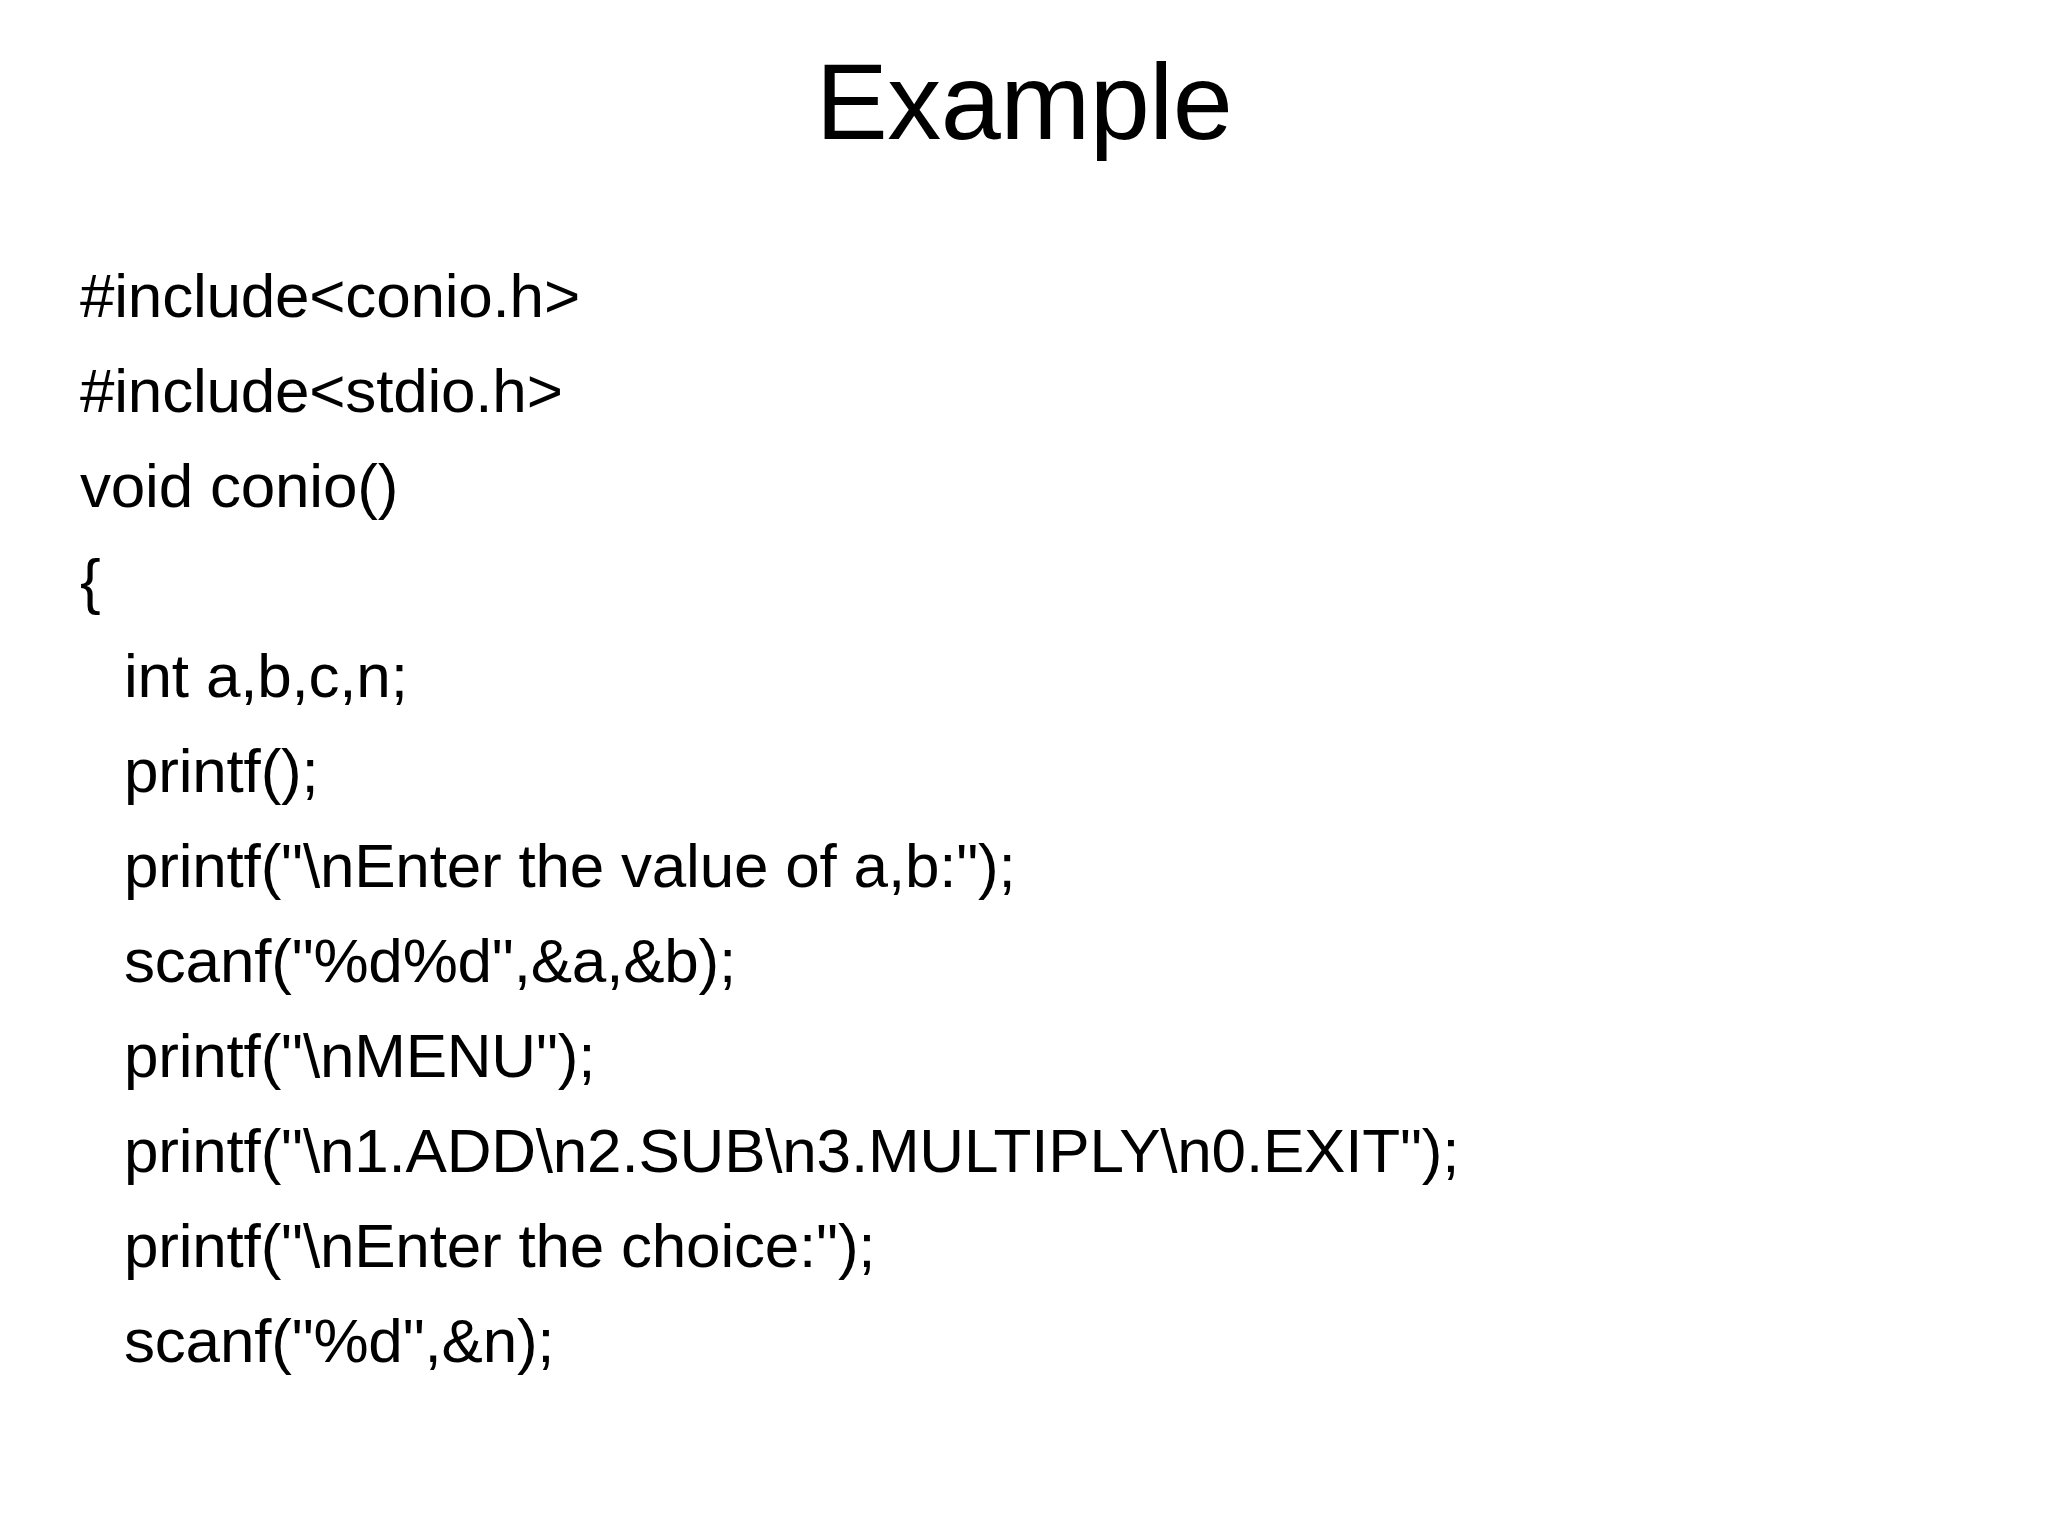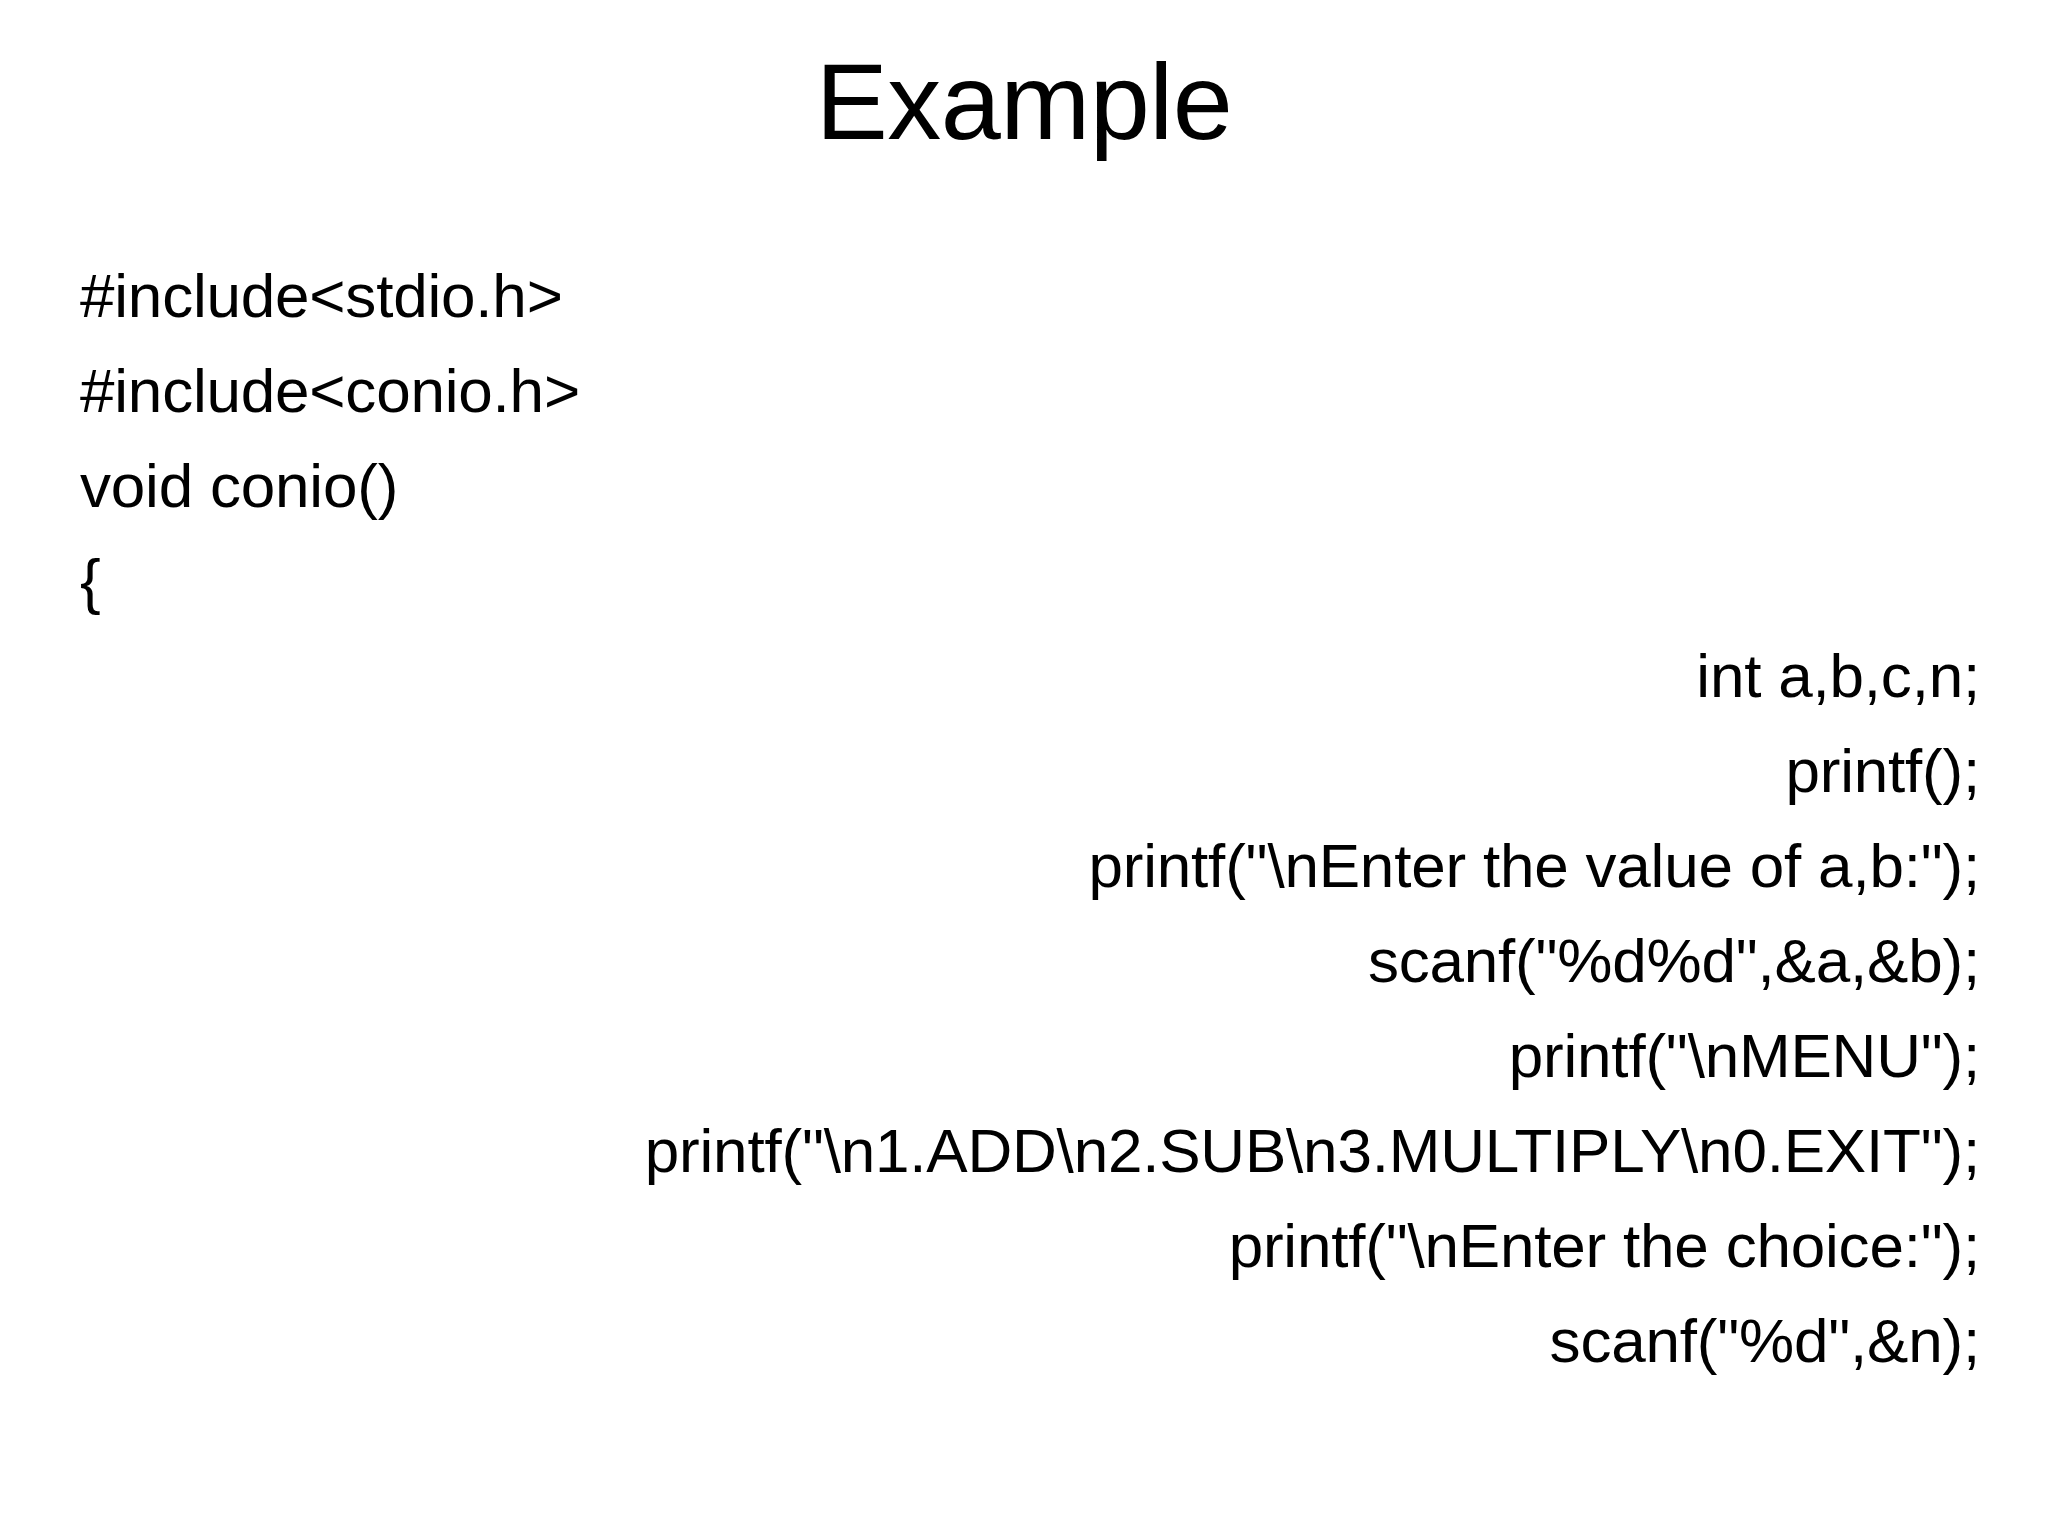--- a/index.html
+++ b/index.html
@@ -42,33 +42,32 @@
   .code-line {
     font-size: 62px;
     line-height: 95px;
     font-weight: 400;
     white-space: pre;
     color: #000000;
     letter-spacing: -0.2px;
   }
   .indent-1 {
     padding-left: 44px;
-    text-align: right;
   }
 </style>
 </head>
 <body>
 
 <div class="slide">
 
   <div class="slide-title">Example</div>
 
   <div class="code-block">
+    <div class="code-line">#include&lt;conio.h&gt;</div>
     <div class="code-line">#include&lt;stdio.h&gt;</div>
-    <div class="code-line">#include&lt;conio.h&gt;</div>
     <div class="code-line">void conio()</div>
     <div class="code-line">{</div>
     <div class="code-line indent-1">int a,b,c,n;</div>
     <div class="code-line indent-1">printf();</div>
     <div class="code-line indent-1">printf("\nEnter the value of a,b:");</div>
     <div class="code-line indent-1">scanf("%d%d",&amp;a,&amp;b);</div>
     <div class="code-line indent-1">printf("\nMENU");</div>
     <div class="code-line indent-1">printf("\n1.ADD\n2.SUB\n3.MULTIPLY\n0.EXIT");</div>
     <div class="code-line indent-1">printf("\nEnter the choice:");</div>
     <div class="code-line indent-1">scanf("%d",&amp;n);</div>

